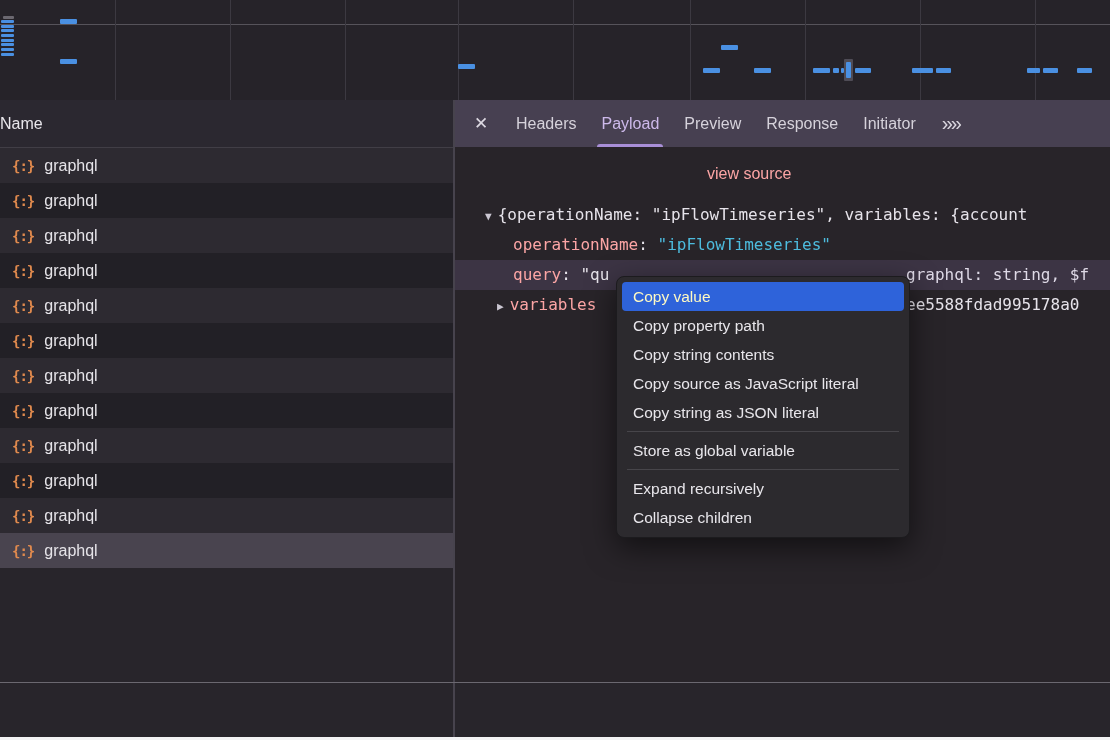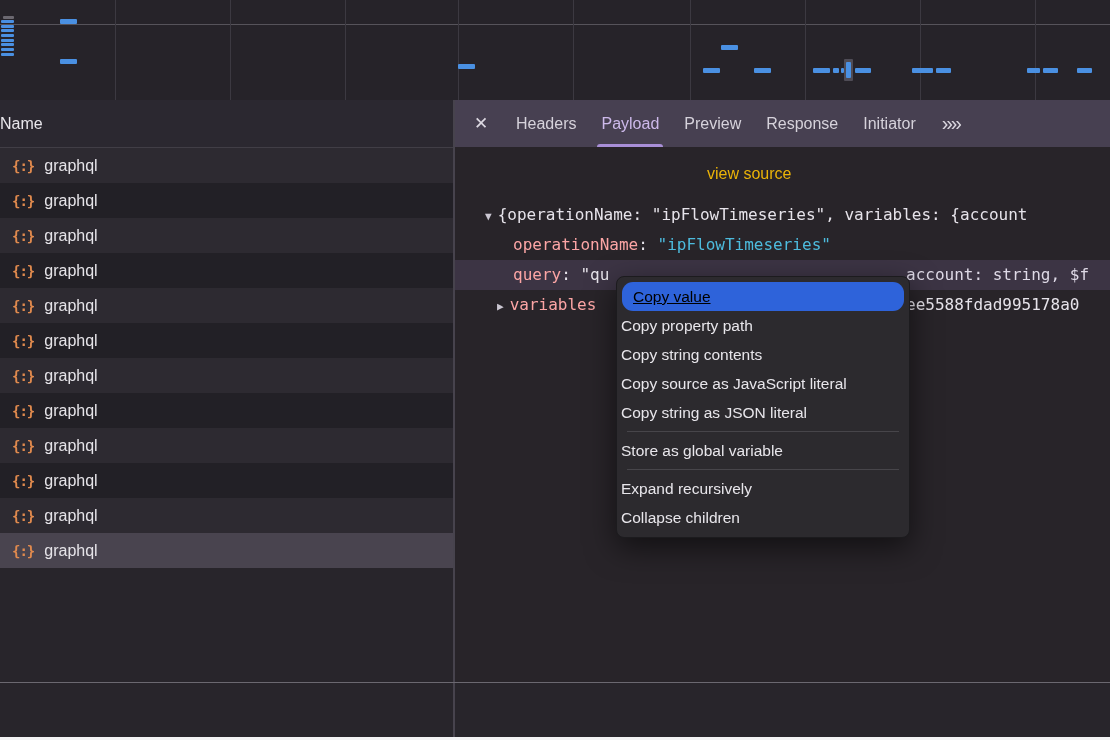--- a/index.html
+++ b/index.html
@@ -40,42 +40,42 @@
 
   
   #vdivider{position:absolute;left:453px;top:100px;width:2px;height:637px;background:#47434d;}
   #hdivider{position:absolute;left:0;top:682px;width:1110px;height:1px;background:#6b6870;}
 
   
   #details{position:absolute;left:455px;top:147px;width:655px;height:535px;background:#282429;overflow:hidden;}
   #section-header{position:absolute;left:15px;top:18px;height:24px;white-space:nowrap;}
   #section-header .tri{color:#d2cfd7;font-size:11px;margin-right:2px;vertical-align:1px;}
   #section-header .ttl{color:#f4f2f6;font-size:16px;font-weight:bold;}
-  #view-source{position:absolute;left:252px;top:18px;color:#eab308;font-size:16px;white-space:nowrap;}
+  #view-source{position:absolute;left:252px;top:18px;color:#fca5a5;font-size:16px;white-space:nowrap;}
   .tree-line{position:absolute;height:30px;line-height:30px;white-space:nowrap;
     font-family:"DejaVu Sans Mono",monospace;font-size:16px;color:#e6e3ea;}
   .tri-s{font-size:11px;color:#cbc7d2;margin-right:6px;}
   .key{color:#fca5a5;}
   .str{color:#4dbbdd;}
   #q-row-bg{position:absolute;left:0;top:113px;width:655px;height:30px;background:#3c3444;}
   #line1{left:30px;top:53px;}
   #line2{left:58px;top:83px;}
   #line3{left:58px;top:113px;}
   #line4{left:42px;top:143px;}
   .frag-right{position:absolute;left:451px;height:30px;line-height:30px;
     font-family:"DejaVu Sans Mono",monospace;font-size:16px;}
   #frag-query{top:113px;color:#ded9e6;}
   #frag-vars{top:143px;color:#e6e3ea;}
 
   
   #context-menu{position:absolute;left:161px;top:129px;width:294px;box-sizing:border-box;
     background:#2c2a2e;border:1px solid #1c1b1e;border-radius:8px;padding:5px 0;
     box-shadow:0 10px 30px rgba(0,0,0,0.55);}
-  .menu-item{height:29px;line-height:29px;padding:0 4px;color:#e8e6eb;font-size:15.5px;white-space:nowrap;}
-  .menu-item.highlighted{background:#2e63da;color:#000000;margin:0 5px;padding:0 11px;border-radius:11px;text-decoration:underline;}
+  .menu-item{height:29px;line-height:29px;padding:0 16px;color:#e8e6eb;font-size:15.5px;white-space:nowrap;}
+  .menu-item.highlighted{background:#2e63da;color:#fef9c3;margin:0 5px;padding:0 11px;border-radius:4px;}
   .menu-sep{height:1px;background:#47454a;margin:4px 10px;}
 </style>
 </head>
 <body>
 
 <div id="window">
 
   <div id="overview">
     <div id="overview-hline"></div>
   <div class="vline" style="left: 115px;"></div>
@@ -192,21 +192,21 @@
       <span class="tri-s">▼</span><span>{operationName: "ipFlowTimeseries", variables: {account</span>
     </div>
 
     <div class="tree-line" id="line2">
       <span class="key">operationName</span><span>: </span><span class="str">"ipFlowTimeseries"</span>
     </div>
 
     <div class="tree-line" id="line3">
       <span class="key">query</span><span>: </span><span>"qu</span>
     </div>
-    <span class="frag-right" id="frag-query">account: string, $f</span>
+    <span class="frag-right" id="frag-query">graphql: string, $f</span>
 
     <div class="tree-line" id="line4">
       <span class="tri-s">▶</span><span class="key">variables</span>
     </div>
     <span class="frag-right" id="frag-vars">ee5588fdad995178a0</span>
 
     <div id="context-menu">
         <div class="menu-item highlighted">Copy value</div>
         <div class="menu-item">Copy property path</div>
         <div class="menu-item">Copy string contents</div>

